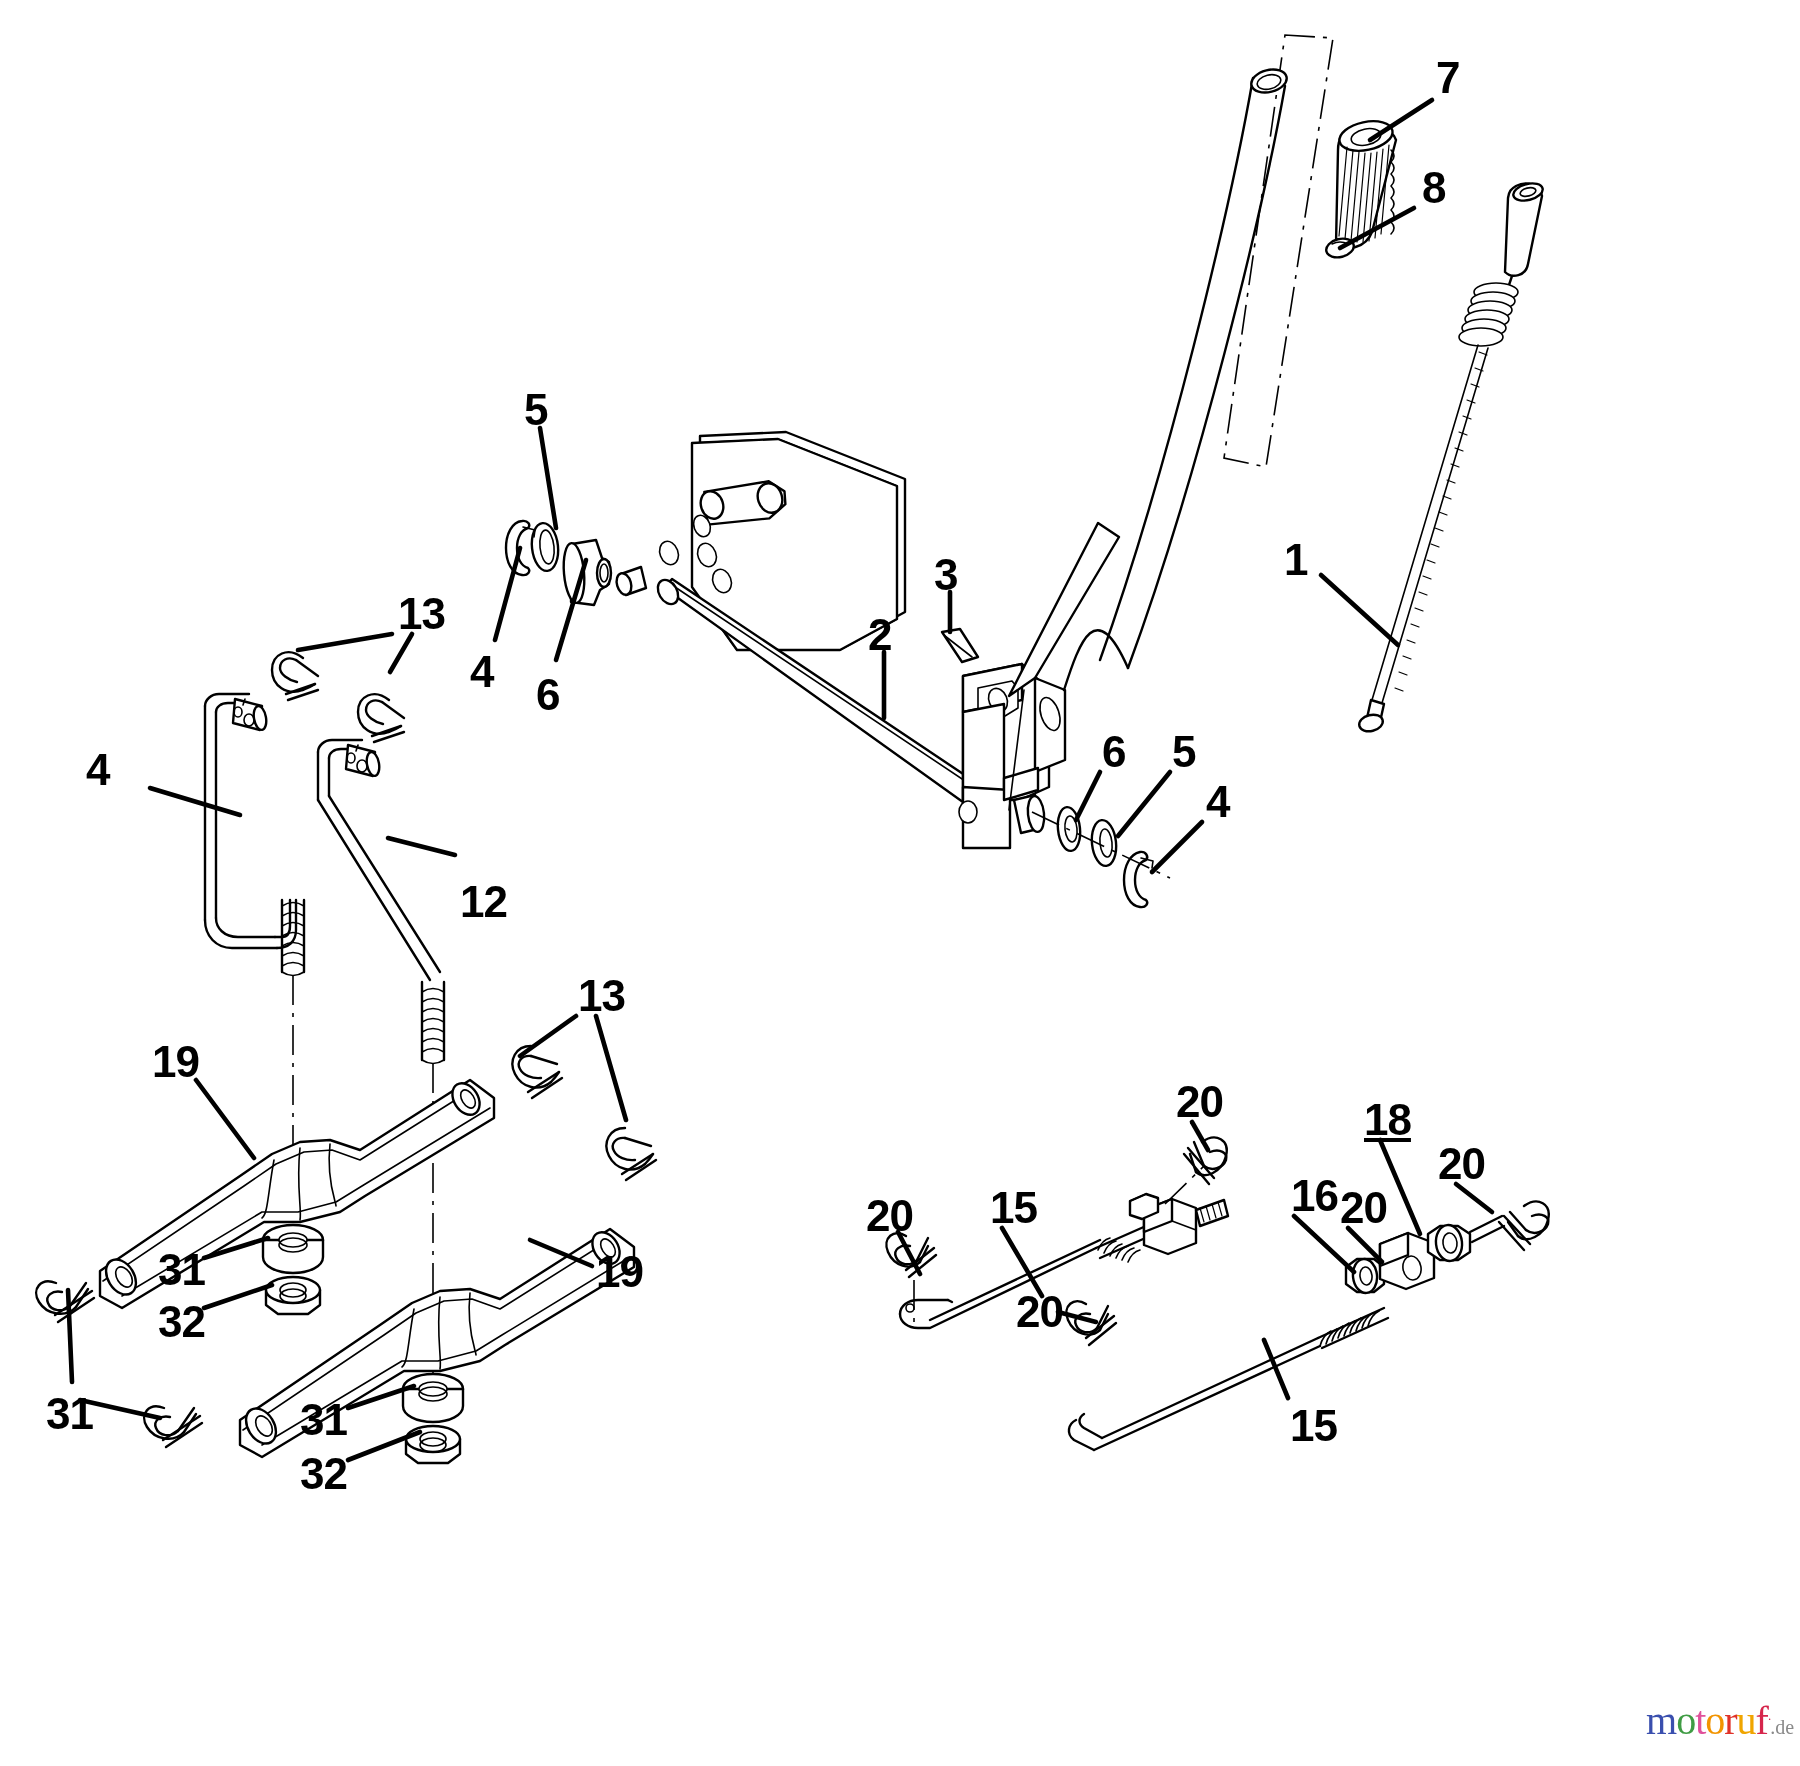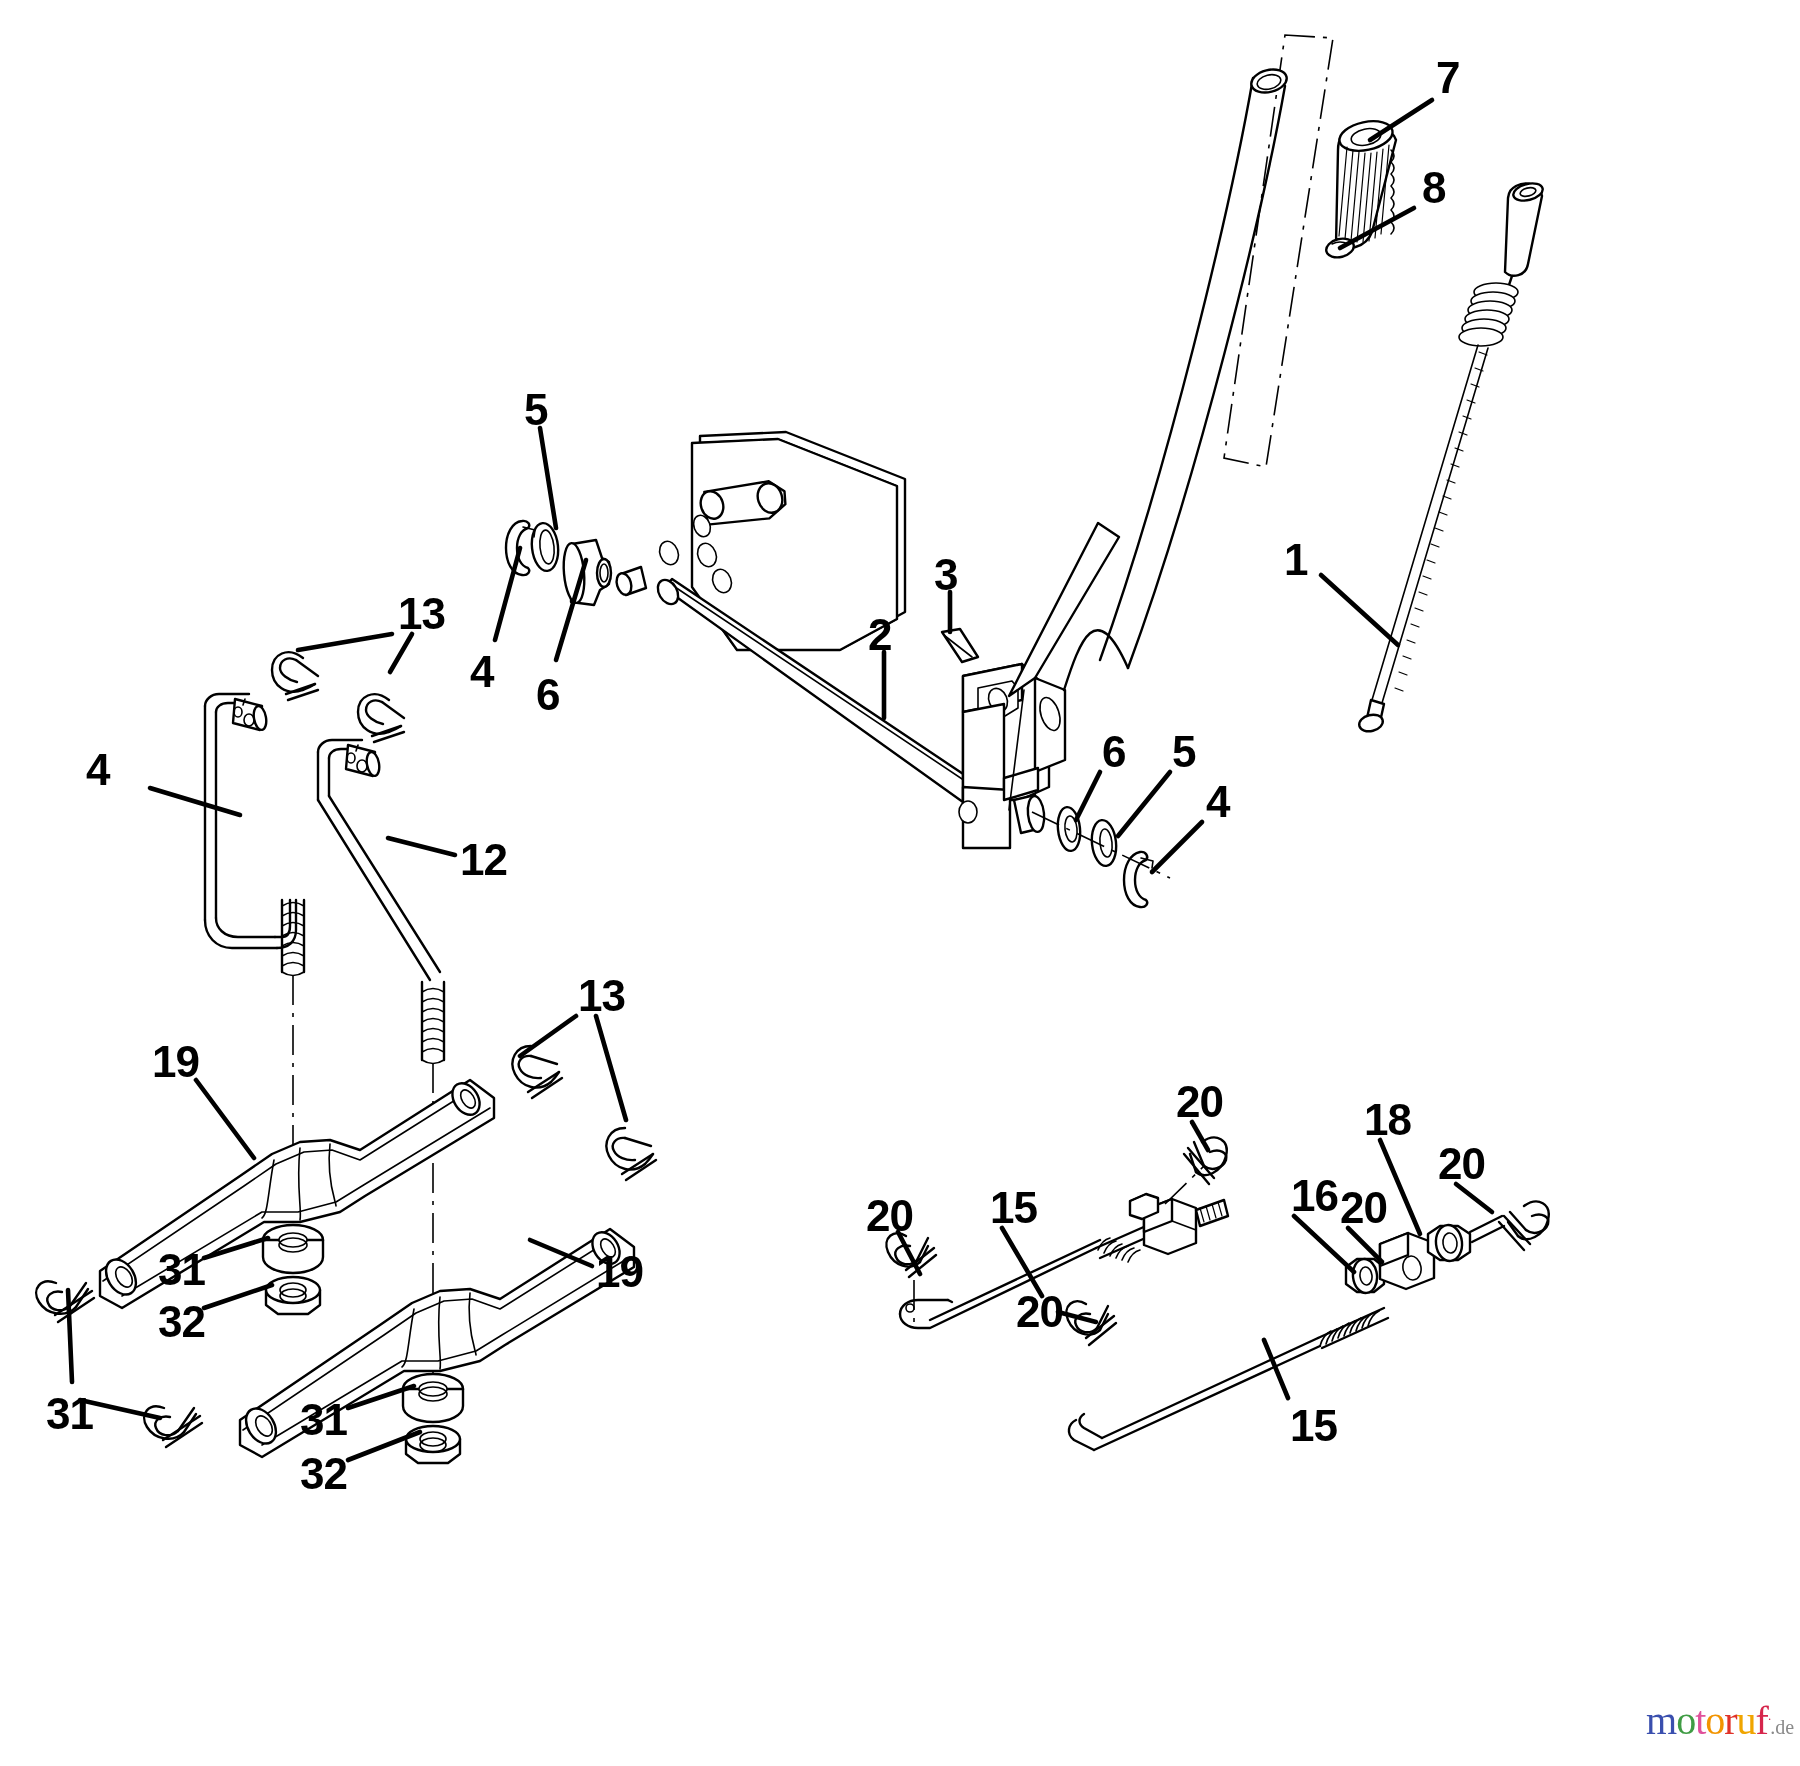--- a/index.html
+++ b/index.html
@@ -498,38 +498,38 @@
   <div id="callouts">
       <div class="cal" style="left: 1284px; top: 538px;">1</div>
       <div class="cal" style="left: 868px; top: 613px;">2</div>
       <div class="cal" style="left: 934px; top: 553px;">3</div>
       <div class="cal" style="left: 470px; top: 650px;">4</div>
       <div class="cal" style="left: 524px; top: 388px;">5</div>
       <div class="cal" style="left: 536px; top: 673px;">6</div>
       <div class="cal" style="left: 1436px; top: 56px;">7</div>
       <div class="cal" style="left: 1422px; top: 166px;">8</div>
       <div class="cal" style="left: 86px; top: 748px;">4</div>
-      <div class="cal" style="left: 460px; top: 838px;">12</div>
+      <div class="cal" style="left: 460px; top: 880px;">12</div>
       <div class="cal" style="left: 398px; top: 592px;">13</div>
       <div class="cal" style="left: 578px; top: 974px;">13</div>
       <div class="cal" style="left: 152px; top: 1040px;">19</div>
       <div class="cal" style="left: 596px; top: 1250px;">19</div>
       <div class="cal" style="left: 158px; top: 1248px;">31</div>
       <div class="cal" style="left: 158px; top: 1300px;">32</div>
       <div class="cal" style="left: 300px; top: 1398px;">31</div>
       <div class="cal" style="left: 300px; top: 1452px;">32</div>
       <div class="cal" style="left: 46px; top: 1392px;">31</div>
       <div class="cal" style="left: 1172px; top: 730px;">5</div>
       <div class="cal" style="left: 1102px; top: 730px;">6</div>
       <div class="cal" style="left: 1206px; top: 780px;">4</div>
       <div class="cal" style="left: 990px; top: 1186px;">15</div>
       <div class="cal" style="left: 1290px; top: 1404px;">15</div>
       <div class="cal" style="left: 1280px; top: 1174px; margin-left: 11px;">16</div>
       <div class="cal" style="left: 1340px; top: 1186px;">20</div>
-      <div class="cal" style="left: 1364px; top: 1098px;">18</div>
+      <div class="cal" style="left: 1364px; top: 1098px; text-decoration: underline;">18</div>
       <div class="cal" style="left: 866px; top: 1194px;">20</div>
       <div class="cal" style="left: 1176px; top: 1080px;">20</div>
       <div class="cal" style="left: 1438px; top: 1142px;">20</div>
       <div class="cal" style="left: 1016px; top: 1290px;">20</div>
     </div>
 
   <div id="wm">
     <span class="s" style="color: rgb(58, 79, 174);">m</span><span class="s" style="color: rgb(63, 156, 68);">o</span><span class="s" style="color: rgb(224, 81, 155);">t</span><span class="s" style="color: rgb(242, 148, 0);">o</span><span class="s" style="color: rgb(224, 50, 41);">r</span><span class="s" style="color: rgb(240, 165, 0);">u</span><span class="s" style="color: rgb(214, 38, 76);">f</span><span class="dot" style="color: rgb(214, 38, 76);">.</span><span class="d" style="color: rgb(138, 138, 138);">.de</span>
   </div>
 

